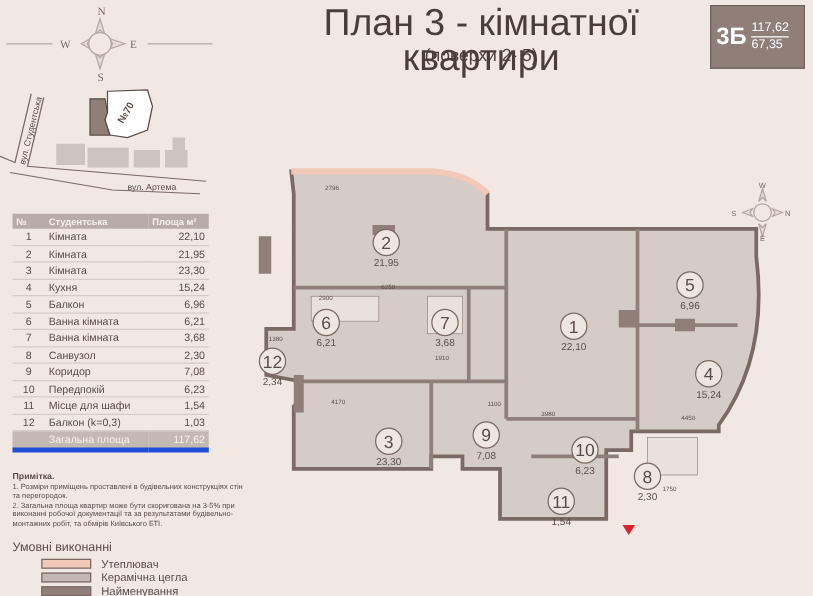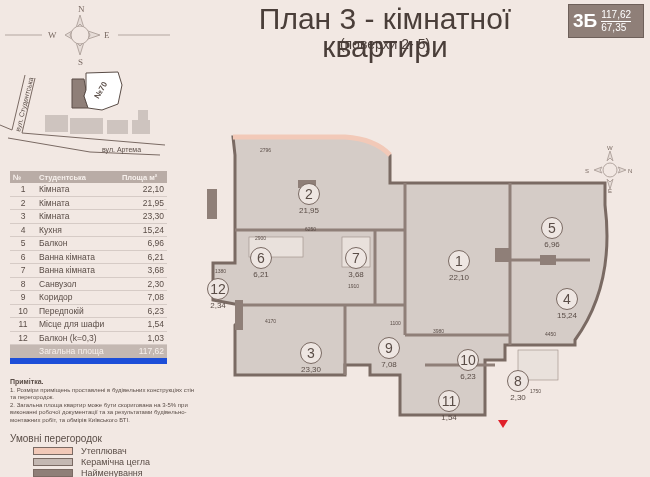--- a/index.html
+++ b/index.html
@@ -1,29 +1,29 @@
 <!DOCTYPE html>
 <html><head>
 <meta charset="utf-8">
 <style>
   html,body{margin:0;padding:0;}
   body{width:650px;height:477px;background:#f2e8e3;position:relative;overflow:hidden;font-family:"Liberation Sans",sans-serif;color:#5a4d47;}
   .abs{position:absolute;}
   #title{left:220px;top:5px;width:330px;text-align:center;font-size:30px;color:#4a3e39;line-height:28px;font-family:"Liberation Sans",sans-serif;}
   #subtitle{left:220px;top:36px;width:330px;text-align:center;font-size:14px;color:#4a3e39;}
-  #badge{left:568px;top:4px;width:76px;height:34px;background:#8f7f78;border:1px solid #6e605a;color:#fff;display:flex;align-items:center;padding:0 4px;box-sizing:border-box;}
+  #badge{left:568px;top:4px;width:76px;height:51px;background:#8f7f78;border:1px solid #6e605a;color:#fff;display:flex;align-items:center;padding:0 4px;box-sizing:border-box;}
   #badge .code{font-size:19px;font-weight:bold;margin-right:4px;}
   #badge .frac{display:flex;flex-direction:column;font-size:10px;line-height:12px;}
   #badge .frac span:first-child{border-bottom:1px solid #fff;}
   table.rooms{position:absolute;left:10px;top:171px;width:157px;border-collapse:collapse;font-size:8.5px;}
   table.rooms th{background:#b9aca6;color:#f7f0ec;font-weight:bold;height:12px;padding:0 3px;text-align:left;font-size:7.5px;}
   table.rooms td{height:12.5px;padding:0 3px;border-bottom:1px solid #d6cbc6;color:#5a4d47;}
   table.rooms td.n{text-align:center;width:20px;}
   table.rooms td.a{text-align:right;}
-  table.rooms tr.sum td{background:#c4b8b2;color:#f7f0ec;border-bottom:6px solid #1d4ed8;}
+  table.rooms tr.sum td{background:#c4b8b2;color:#f7f0ec;border-bottom:4px solid #1d4ed8;}
   #note{left:10px;top:378px;width:190px;font-size:6px;line-height:7.5px;color:#5a4d47;}
   #note b{font-size:7px;}
   #legend-title{left:10px;top:433px;font-size:10px;color:#5a4d47;}
   .leg{left:10px;font-size:9px;display:flex;align-items:center;color:#5a4d47;margin-left:23px;}
   .leg .sw{width:38px;height:6px;margin-right:8px;border:1px solid #7a6a63;}
   .rlabel{position:absolute;text-align:center;font-size:8px;color:#5a4d47;}
   .rlabel .c{display:block;width:20px;height:20px;border-radius:50%;border:1px solid #7a6a63;background:#eee6e2;margin:0 auto 1px;font-size:14px;line-height:20px;color:#5a4d47;}
 </style>
 </head>
 <body>
@@ -144,21 +144,21 @@
         <td class="a">117,62</td>
       </tr>
 </tbody>
   </table>
 
 <div id="note" class="abs">
   <b>Примітка.</b><br>
   <span>1. Розміри приміщень проставлені в будівельних конструкціях стін та перегородок.</span><br>
   <span>2. Загальна площа квартир може бути скоригована на 3-5% при виконанні робочої документації та за результатами будівельно-монтажних робіт, та обмірів Київського БТІ.</span>
 </div>
-<div id="legend-title" class="abs">Умовні перегородок</div>
+<div id="legend-title" class="abs">Умовні виконанні</div>
 <div class="abs leg" style="top:446px">
     <span class="sw" style="background:#f2c9b8"></span>
     <span>Утеплювач</span>
   </div>
 <div class="abs leg" style="top:457px">
     <span class="sw" style="background:#c4b8b2"></span>
     <span>Керамічна цегла</span>
   </div>
 <div class="abs leg" style="top:468px">
     <span class="sw" style="background:#8f7f78"></span>

